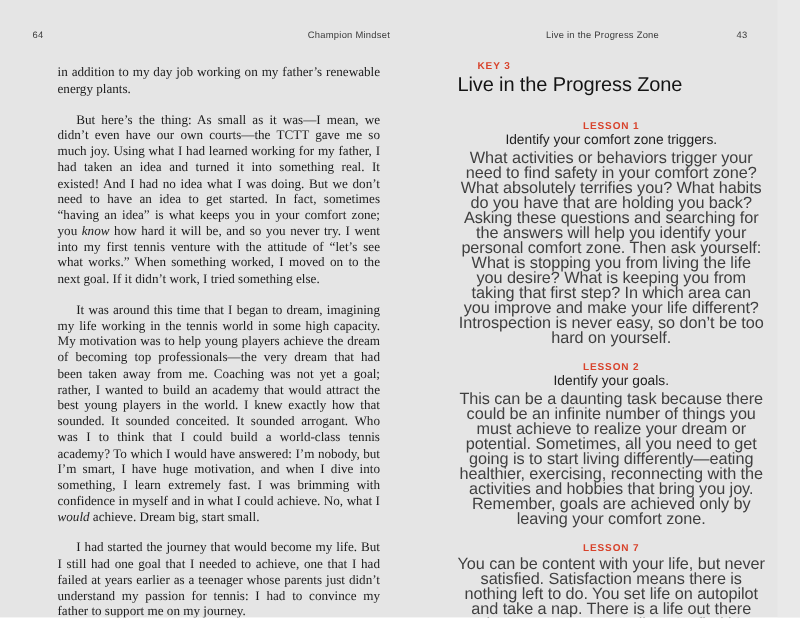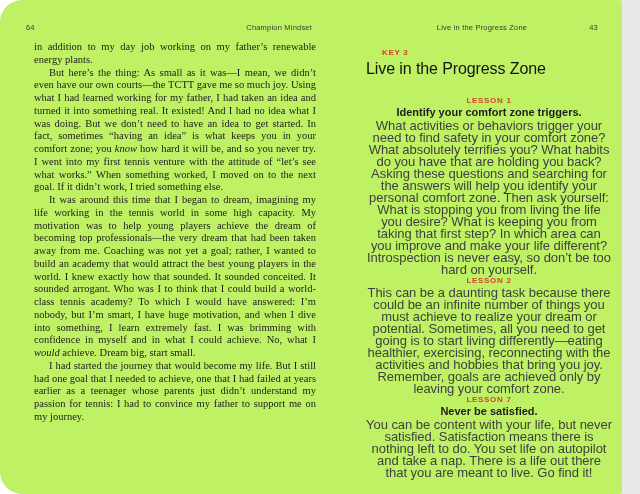--- a/index.html
+++ b/index.html
@@ -10,22 +10,21 @@
   body {
     width: 640px;
     height: 494px;
     overflow: hidden;
     font-family: "Liberation Sans", sans-serif;
   }
   .spread {
     position: relative;
     width: 640px;
     height: 494px;
-    background: #bef264;
-    border-radius: 22px;
+    background: #e5e5e5;
   }
   .edge-strip {
     position: absolute;
     top: 0;
     right: 0;
     width: 18px;
     height: 494px;
     background: #e9e9e9;
   }
   
@@ -47,21 +46,21 @@
     position: absolute;
     left: 34px;
     top: 41px;
     width: 282px;
     font-family: "Liberation Serif", serif;
     font-size: 10.5px;
     line-height: 12.75px;
     color: #1c1c1c;
     text-align: justify;
   }
-  .left-body p { margin: 0; font-family: Liberation Serif, serif; }
+  .left-body p { margin: 12px; font-family: Liberation Serif, serif; }
   .left-body p.indent { text-indent: 15px; }
   .left-body em { font-style: italic; }
 
   
   .right-col {
     position: absolute;
     left: 366px;
     top: 48px;
     width: 246px;
     color: #141414;
@@ -74,31 +73,31 @@
     margin-left: 16px;
   }
   .chapter-title {
     margin-top: 3px;
     font-size: 16px;
     font-weight: 400;
     letter-spacing: -0.1px;
     color: #141414;
   }
   .lessons { margin-top: 18px; text-align: center; }
-  .lesson + .lesson { }
+  .lesson + .lesson { margin-top: 13px; }
   .lesson-label {
     font-size: 8px;
     font-weight: bold;
     letter-spacing: 0.7px;
     color: #d8432c;
   }
   .lesson-heading {
     margin-top: 1px;
     font-size: 11px;
-    font-weight: bold;
+    font-weight: normal;
     color: #1d1d1d;
   }
   .lesson-body {
     margin-top: 2px;
     font-size: 13px;
     line-height: 12px;
     letter-spacing: -0.05px;
     color: #3f3f3f;
   }
 </style>
@@ -123,25 +122,25 @@
     <div class="key-label">KEY 3</div>
     <div class="chapter-title">Live in the Progress Zone</div>
     <div class="lessons" id="lessons">
         <div class="lesson">
           <div class="lesson-label">LESSON 1</div>
           <div class="lesson-heading">Identify your comfort zone triggers.</div>
           <div class="lesson-body">What activities or behaviors trigger your need to find safety in your comfort zone? What absolutely terrifies you? What habits do you have that are holding you back? Asking these questions and searching for the answers will help you identify your personal comfort zone. Then ask yourself: What is stopping you from living the life you desire? What is keeping you from taking that first step? In which area can you improve and make your life different? Introspection is never easy, so don’t be too hard on yourself.</div>
         </div>
         <div class="lesson">
           <div class="lesson-label">LESSON 2</div>
+          <div class="lesson-heading">Identify your goals.</div>
           <div class="lesson-body">This can be a daunting task because there could be an infinite number of things you must achieve to realize your dream or potential. Sometimes, all you need to get going is to start living differently—eating healthier, exercising, reconnecting with the activities and hobbies that bring you joy. Remember, goals are achieved only by leaving your comfort zone.</div>
         </div>
         <div class="lesson">
           <div class="lesson-label">LESSON 7</div>
-          <div class="lesson-heading">Never be satisfied.</div>
           <div class="lesson-body">You can be content with your life, but never satisfied. Satisfaction means there is nothing left to do. You set life on autopilot and take a nap. There is a life out there that you are meant to live. Go find it!</div>
         </div>
       </div>
   </div>
 
   <div class="edge-strip"></div>
 
 </div>
 
 </body></html>

